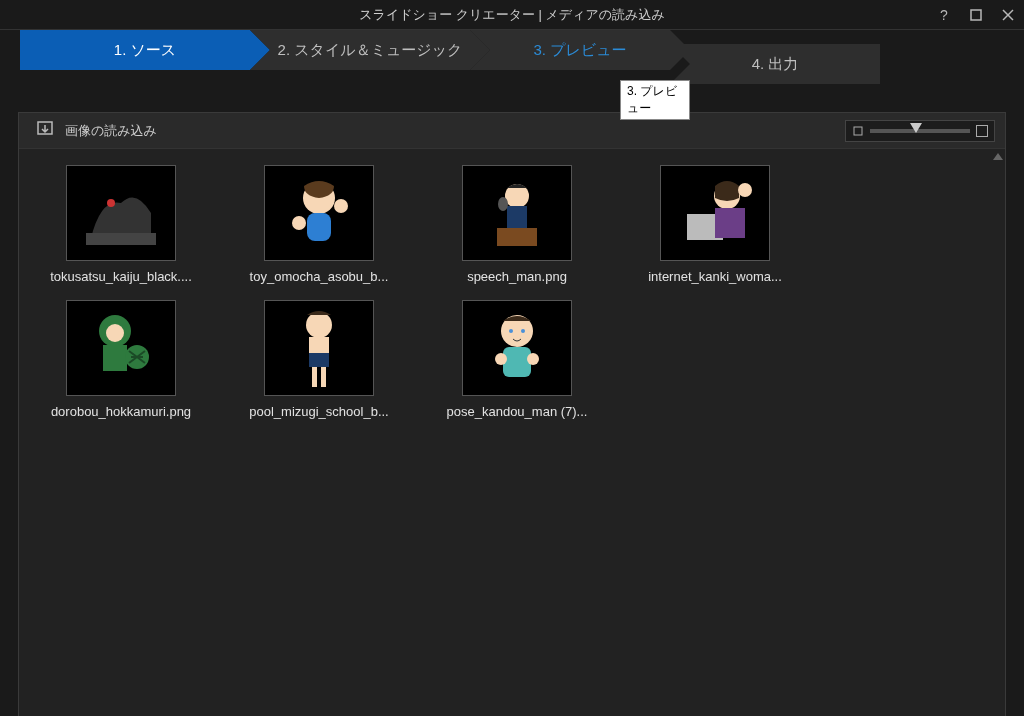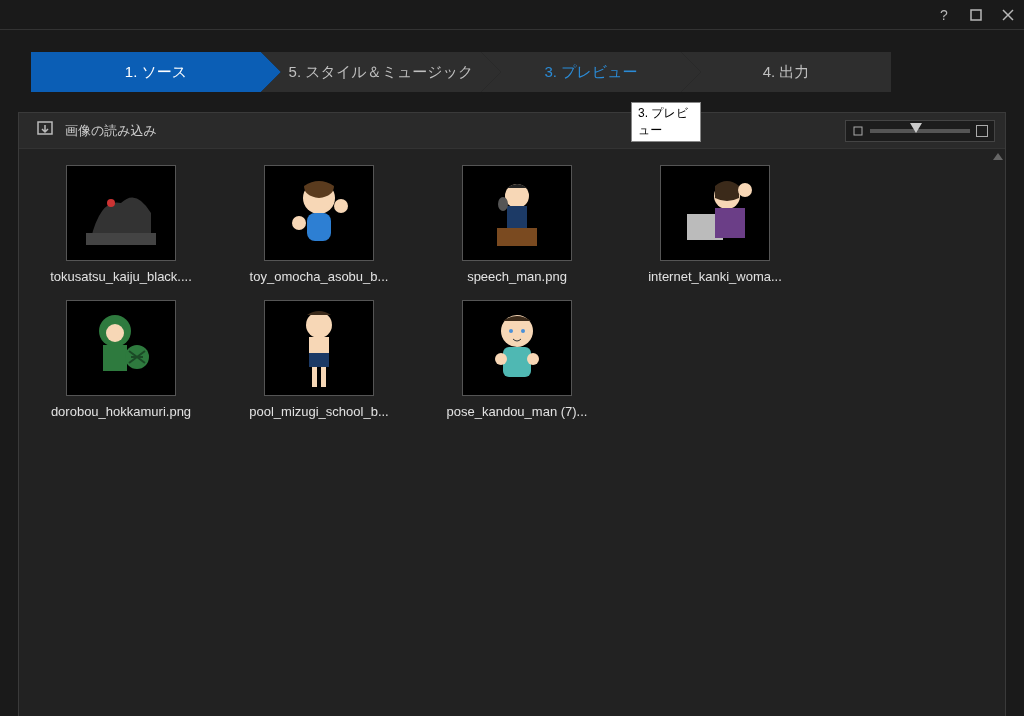--- a/index.html
+++ b/index.html
@@ -43,22 +43,22 @@
     justify-content: center;
     color: #b7b7b7;
     cursor: pointer;
   }
   .win-btn svg { display:block; }
 
   
   .stepper {
     height: 62px;
     display: flex;
-    align-items: flex-end;
-    padding: 0 31px;
+    align-items: flex-start;
+    padding: 0 20px;
     position: relative;
   }
   .step {
     position: relative;
     height: 40px;
     display: flex;
     align-items: center;
     justify-content: center;
     color: #bfbfbf;
     font-size: 15px;
@@ -242,20 +242,21 @@
     align-items: center;
     justify-content: center;
     cursor: pointer;
     font-size: 13px;
   }
 </style>
 </head>
 <body>
 
 <div class="titlebar">
+  <span class="title">スライドショー クリエーター  |  メディアの読み込み</span>
   <div class="win-controls">
     <div class="win-btn">
       <svg width="14" height="14" viewBox="0 0 14 14">
           <text x="3" y="12" fill="#b7b7b7" font-size="14">?</text>
         </svg>
     </div>
     <div class="win-btn">
       <svg width="12" height="12" viewBox="0 0 12 12">
           <rect x="1" y="1" width="10" height="10" fill="none" stroke="#b7b7b7" stroke-width="1.5"></rect>
         </svg>
@@ -273,21 +274,21 @@
   <div class="step step-1">
     <svg class="chevron" viewBox="0 0 250 40" preserveAspectRatio="none">
       <polygon points="0,0 230,0 250,20 230,40 0,40" fill="#0b5eb5"></polygon>
     </svg>
     <span class="step-label">1. ソース</span>
   </div>
   <div class="step step-2">
     <svg class="chevron" viewBox="0 0 240 40" preserveAspectRatio="none">
       <polygon points="0,0 220,0 240,20 220,40 0,40 20,20" fill="#2e2e2e"></polygon>
     </svg>
-    <span class="step-label">5. スタイル＆ミュージック</span>
+    <span class="step-label">2. スタイル＆ミュージック</span>
   </div>
   <div class="step step-3">
     <svg class="chevron" viewBox="0 0 220 40" preserveAspectRatio="none">
       <polygon points="0,0 200,0 220,20 200,40 0,40 20,20" fill="#2e2e2e"></polygon>
     </svg>
     <span class="step-label">3. プレビュー</span>
     <div class="tooltip" style="left:150px;">3. プレビュー</div>
   </div>
   <div class="step step-4">
     <svg class="chevron" viewBox="0 0 210 40" preserveAspectRatio="none">

